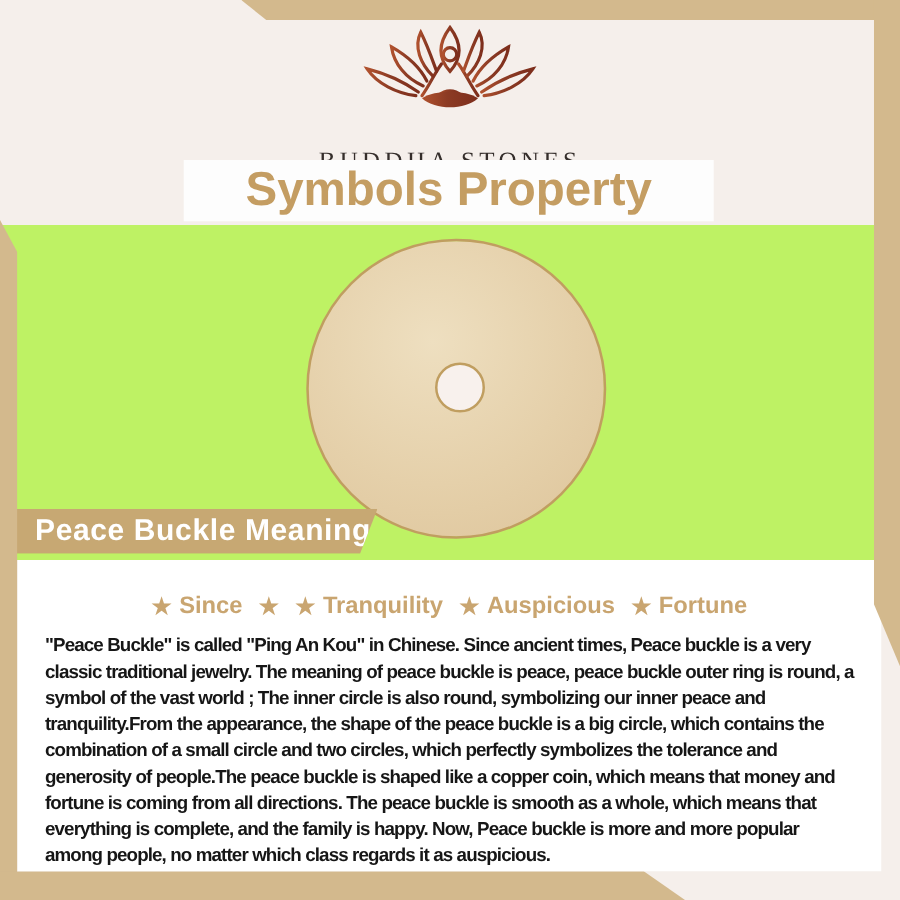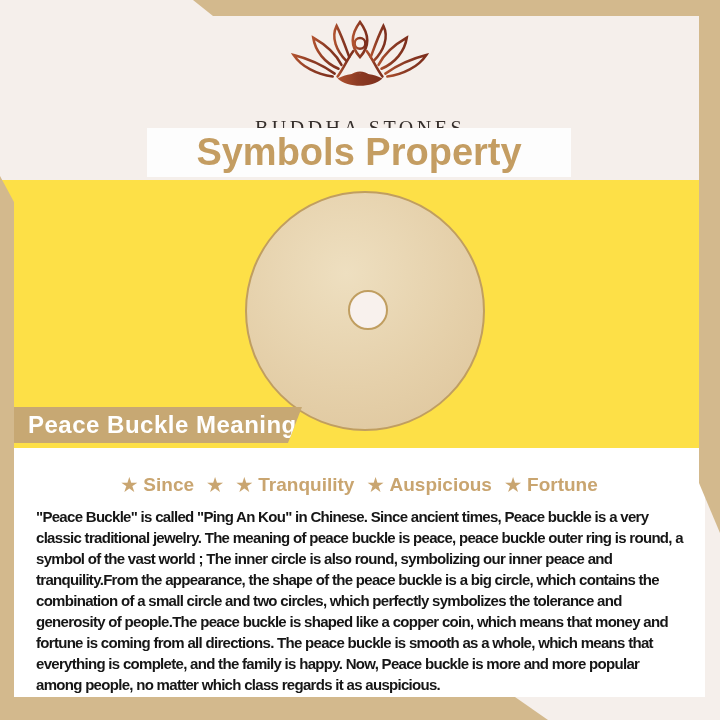--- a/index.html
+++ b/index.html
@@ -27,21 +27,21 @@
     font-family:"Liberation Serif", serif;
     font-size:20px; letter-spacing:3.5px; color:#352e2b; margin-top:15px;
   }
 
   
   .title-band { left:147px; top:128px; width:424px; height:49px; background:#fdfdfd;
     display:flex; align-items:center; justify-content:center; z-index:2; }
   .title-band h1 { font-size:38px; font-weight:bold; color:#c49d62; }
 
   
-  .hero { left:0; top:180px; width:720px; height:268px; background:#fde047; z-index:1; }
+  .hero { left:0; top:180px; width:720px; height:268px; background:#bef264; z-index:1; }
   .ring { position:absolute; left:245px; top:11px; width:240px; height:240px;
     border-radius:50%; border:2px solid #c09e60;
     background:radial-gradient(circle at 42% 34%, #eedfc0 0%, #e5d0aa 55%, #ddc49a 100%); }
   .ring-hole { position:absolute; left:101px; top:97px; width:40px; height:40px;
     border-radius:50%; border:2px solid #c09e60; background:#f8f1ed; }
   .banner { position:absolute; left:0; top:227px; width:302px; height:36px; background:#c7a873;
     clip-path:polygon(0 0,100% 0,calc(100% - 14px) 100%,0 100%);
     display:flex; align-items:center; z-index:5; }
   .banner span { color:#ffffff; font-weight:bold; font-size:24px;
     padding-left:28px; letter-spacing:0.5px; }

